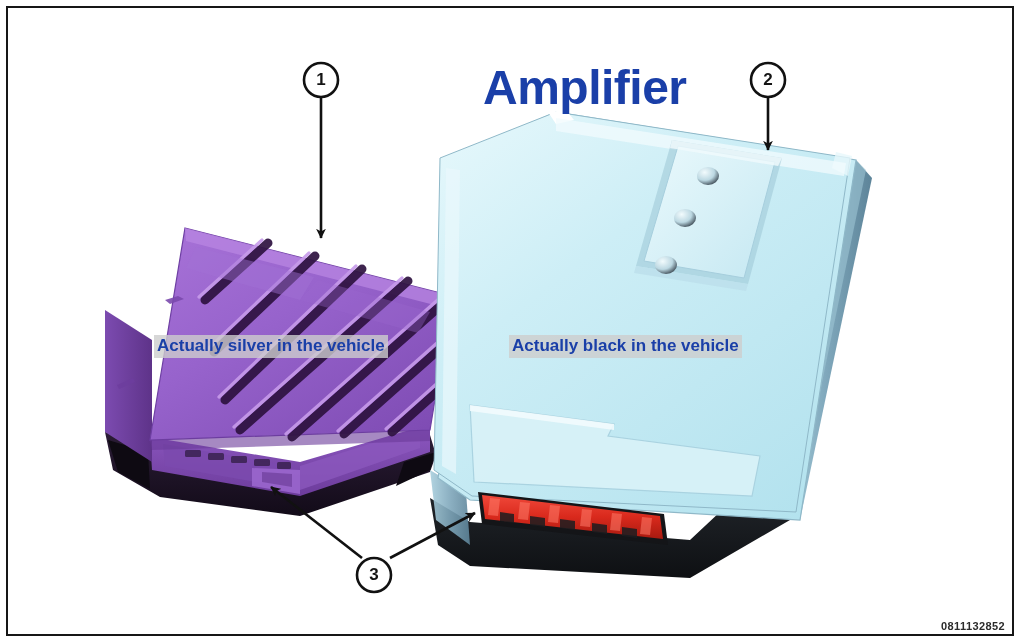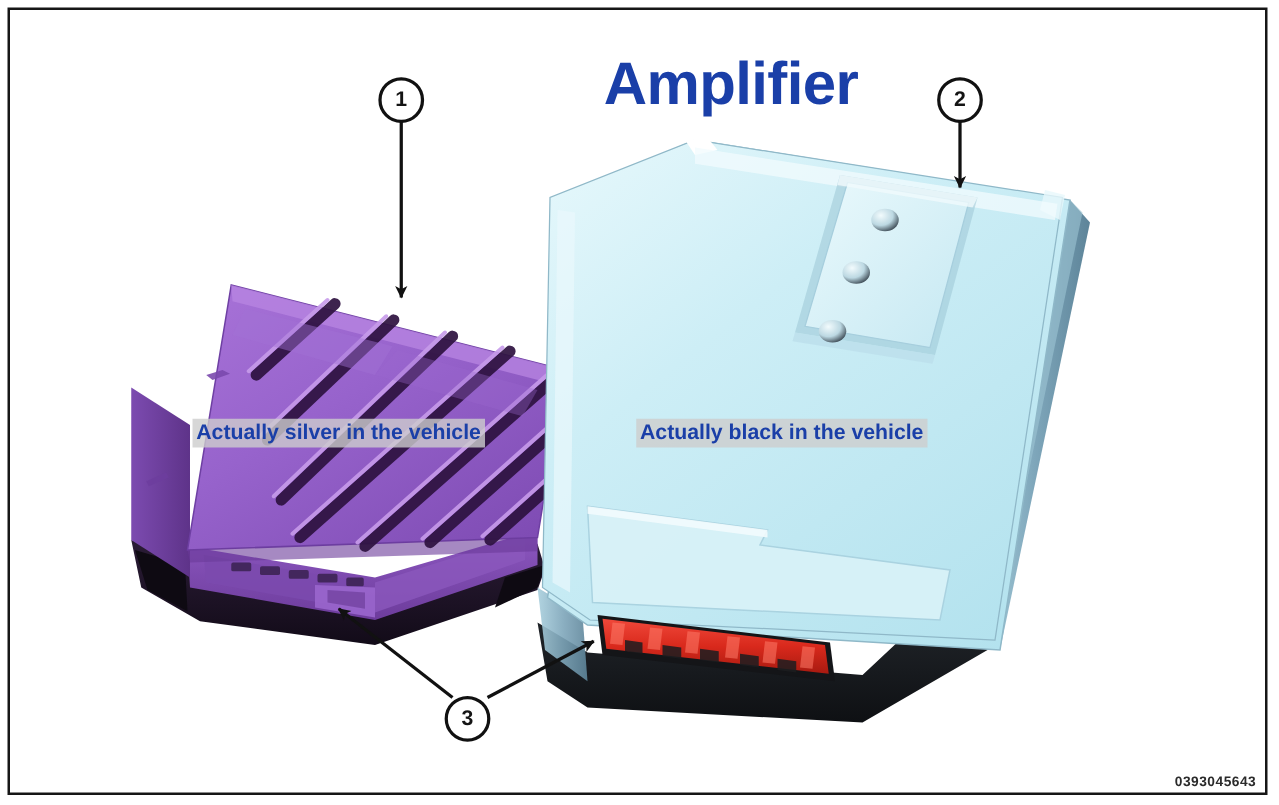--- a/index.html
+++ b/index.html
@@ -23,20 +23,21 @@
   #stage{position:absolute;left:0;top:0;width:1023px;height:644px;}
   #stage svg{position:absolute;left:0;top:0;}
 
   .title-label{
     position:absolute;
     color:#1a3fa8;
     font-weight:bold;
     font-family:"Liberation Sans", sans-serif;
     white-space:nowrap;
     letter-spacing:-0.5px;
+    margin-top:20px;
   }
   #title-anc{left:44px;top:156px;font-size:40px;}
   #title-amp{left:483px;top:40px;font-size:48px;}
 
   .note-label{
     position:absolute;
     color:#1a3fa8;
     font-weight:bold;
     font-size:17px;
     font-family:"Liberation Sans", sans-serif;
@@ -271,14 +272,14 @@
 
   <div class="title-label" id="title-amp">Amplifier</div>
 
   <div class="note-label" id="note-amp">Actually black in the vehicle</div>
   <div class="note-label" id="note-anc">Actually silver in the vehicle</div>
 
   <div class="callout-num" id="callout-1-num">1</div>
   <div class="callout-num" id="callout-2-num">2</div>
   <div class="callout-num" id="callout-3-num">3</div>
 
-  <div id="doc-id">0393045643</div>
+  <div id="doc-id">0811132852</div>
 </div>
 
 </body></html>

